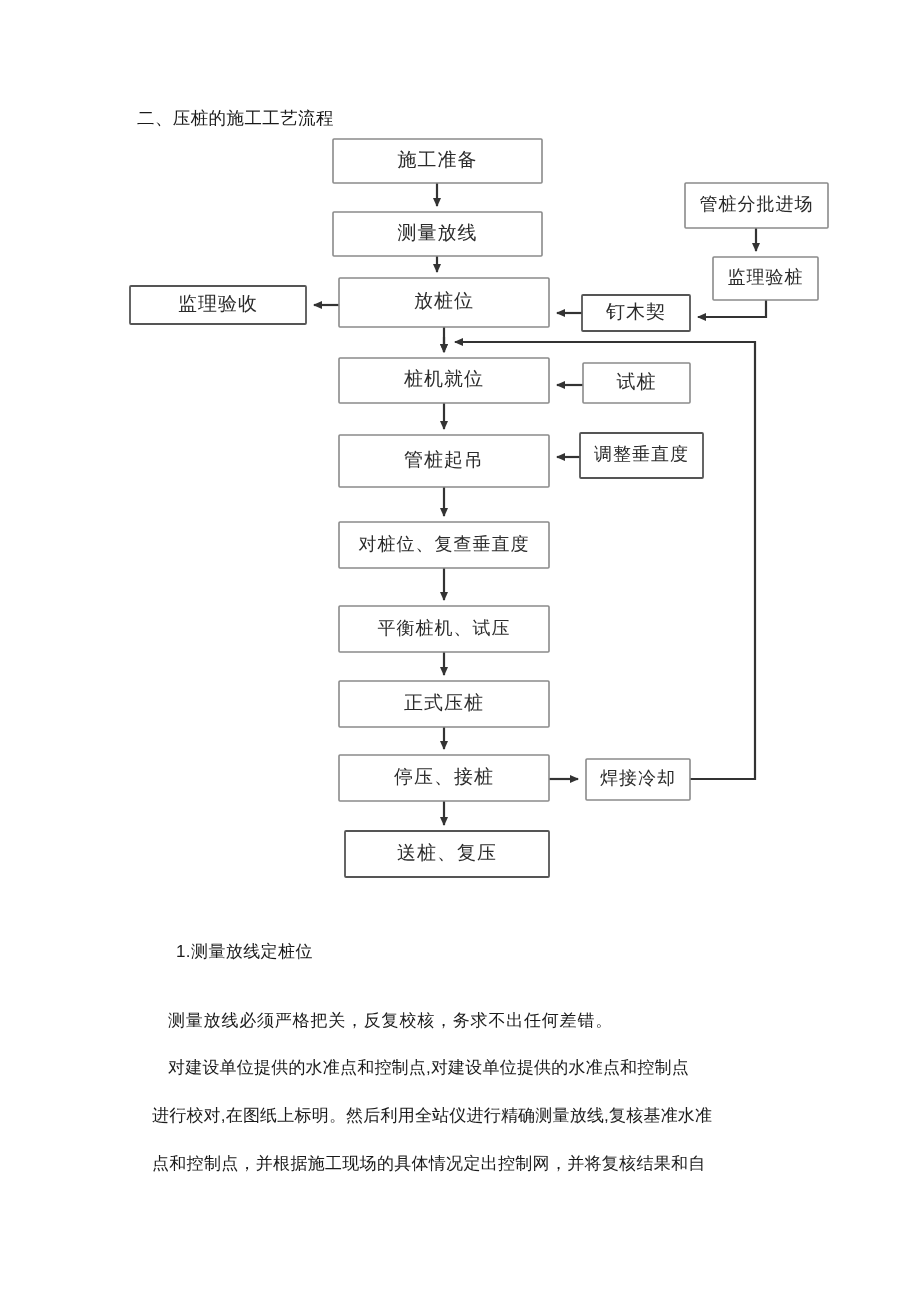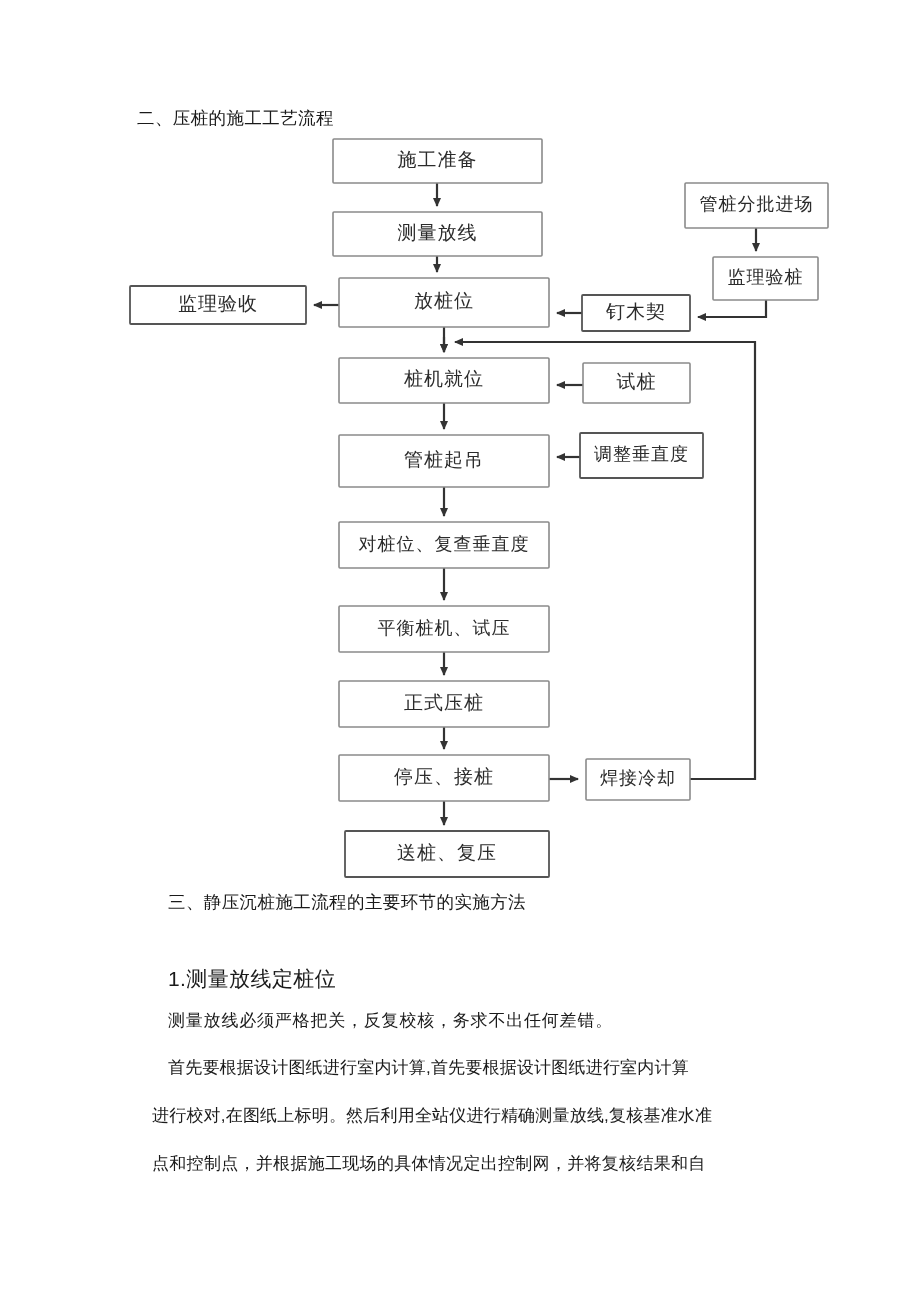--- a/index.html
+++ b/index.html
@@ -24,21 +24,21 @@
   .heading {
     position: absolute;
     font-family: "Liberation Sans", "DejaVu Sans", sans-serif;
     font-size: 17.5px;
     letter-spacing: 0.4px;
     color: #1a1a1a;
     white-space: nowrap;
   }
   #heading-2 { left: 137px; top: 106px; }
   #heading-3 { left: 168px; top: 890px; }
-  #heading-sub-1 { left: 168px; top: 940px; font-size: 21px; margin-top: 25px; }
+  #heading-sub-1 { left: 176px; top: 940px; font-size: 17px; }
 
   .para {
     position: absolute;
     font-family: "Liberation Sans", "DejaVu Sans", sans-serif;
     font-size: 17px;
     color: #1a1a1a;
     white-space: nowrap;
     letter-spacing: 0.2px;
   }
   #para-line-1 { left: 168px; top: 1009px; letter-spacing: 0.8px; }
@@ -186,22 +186,21 @@
         <rect class="fc-box" x="586" y="759" width="104" height="41" rx="1"></rect>
         <text class="fc-label fc-label-sm" x="638" y="780">焊接冷却</text>
       </g>
       <g>
         <rect class="fc-box-dark" x="345" y="831" width="204" height="46" rx="1"></rect>
         <text class="fc-label" x="447" y="855">送桩、复压</text>
       </g>
     </svg>
   </div>
 
-  <div class="heading" id="heading-3">三、静压沉桩施工流程的主要环节的实施方法</div>
 
   <div class="heading" id="heading-sub-1">1.测量放线定桩位</div>
 
   <div class="para" id="para-line-1">测量放线必须严格把关，反复校核，务求不出任何差错。</div>
-  <div class="para" id="para-line-2">首先要根据设计图纸进行室内计算,首先要根据设计图纸进行室内计算</div>
+  <div class="para" id="para-line-2">对建设单位提供的水准点和控制点,对建设单位提供的水准点和控制点</div>
   <div class="para" id="para-line-4">点和控制点，并根据施工现场的具体情况定出控制网，并将复核结果和自</div>
   <div class="para" id="para-line-3">进行校对,在图纸上标明。然后利用全站仪进行精确测量放线,复核基准水准</div>
 
 </div>
 
 </body></html>

